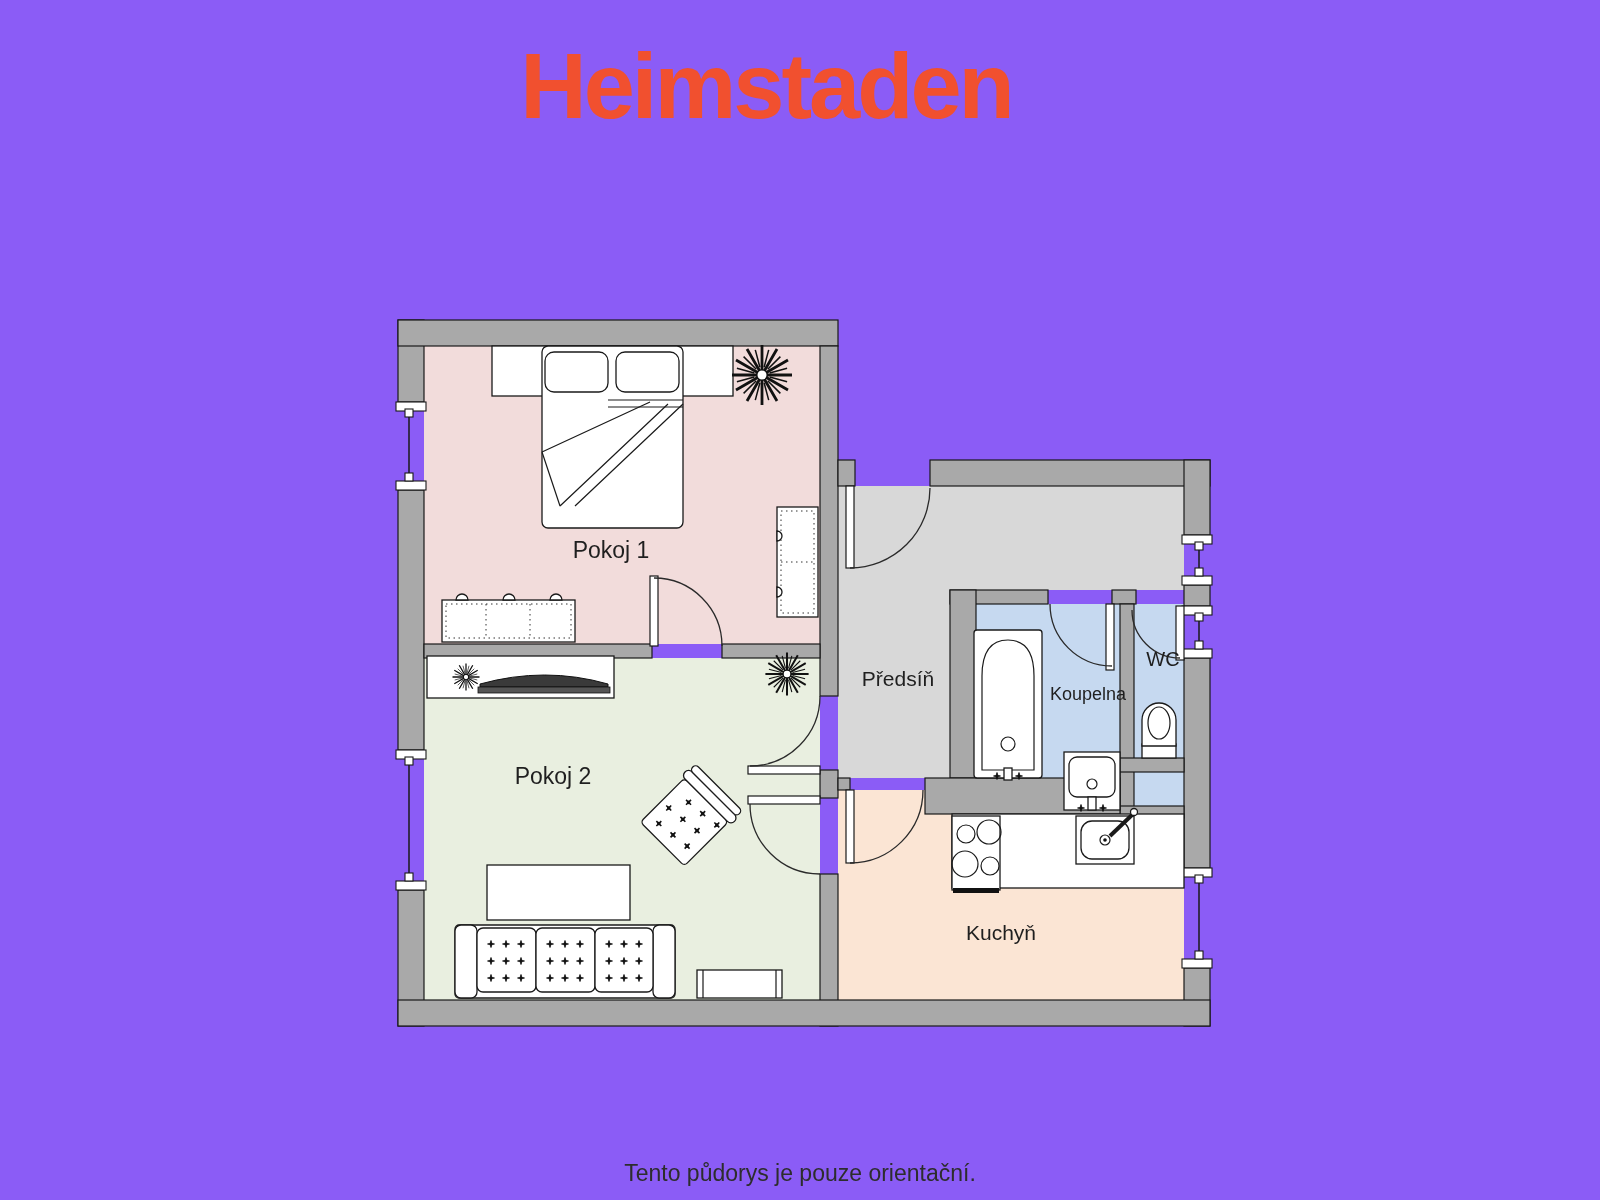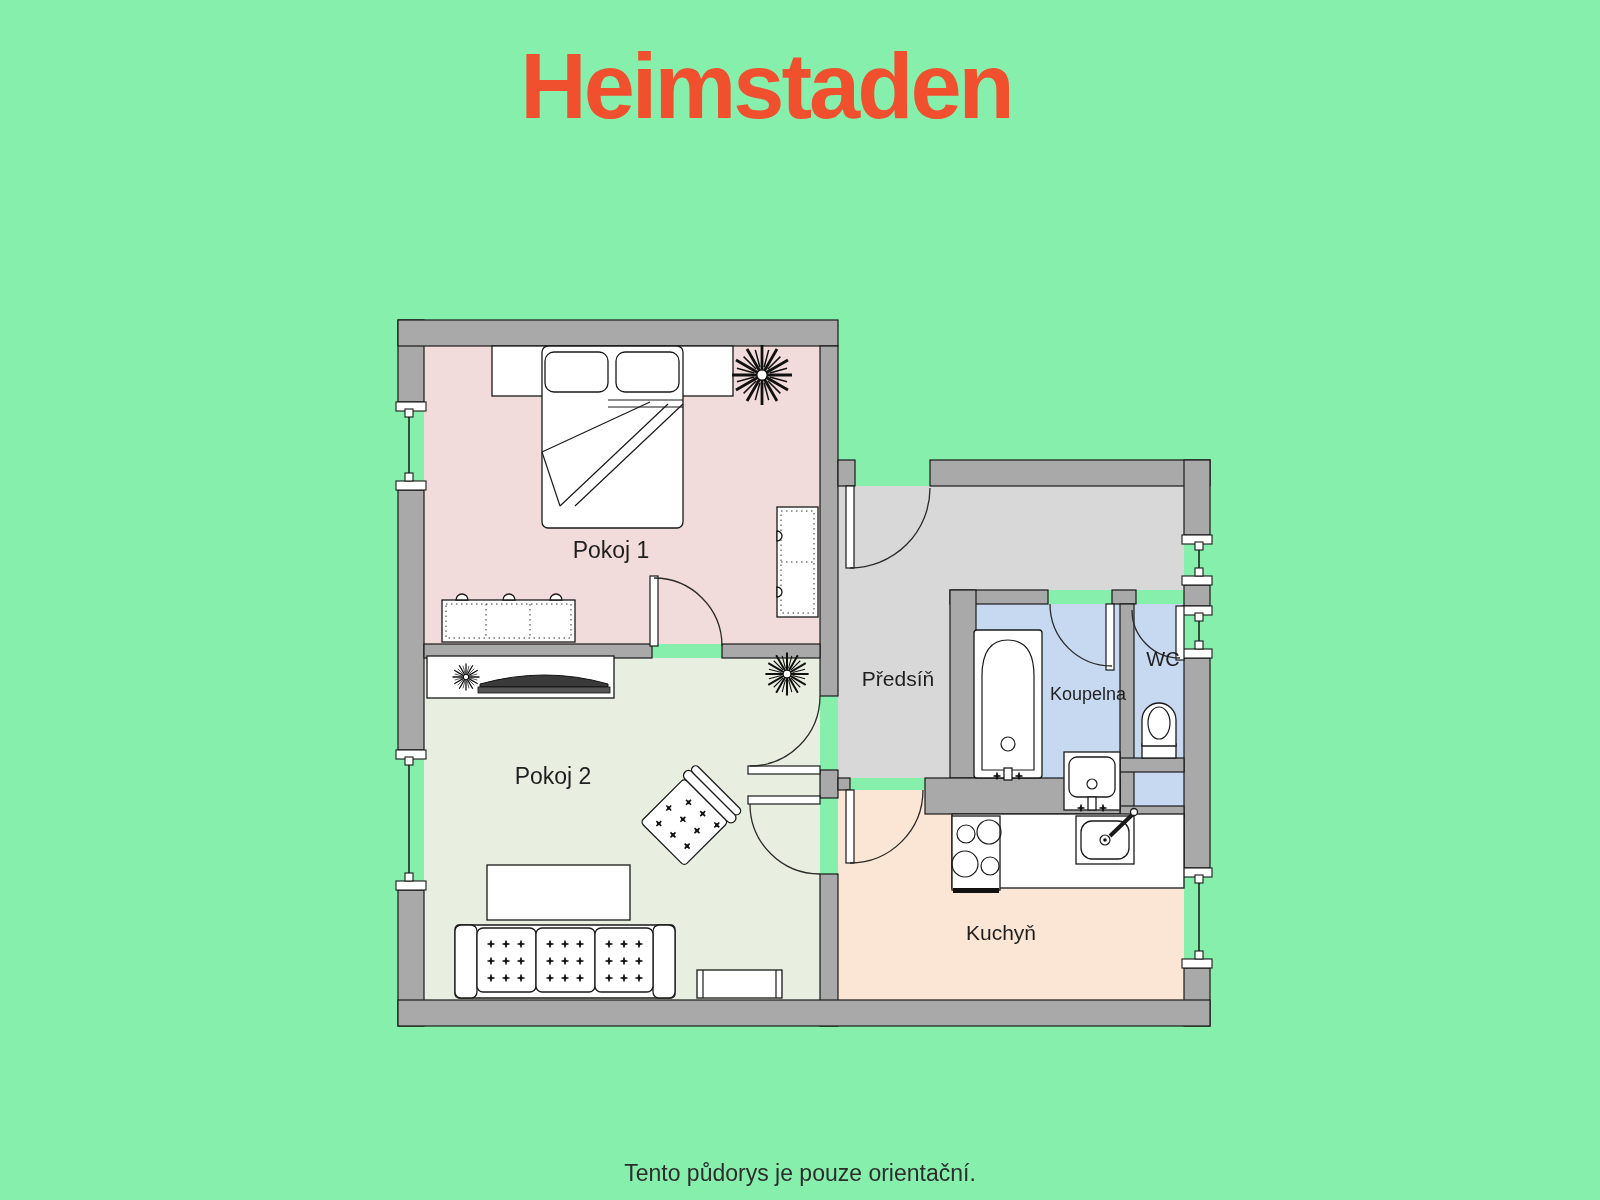--- a/index.html
+++ b/index.html
@@ -1,16 +1,16 @@
 <!DOCTYPE html>
 <html><head>
 <meta charset="utf-8">
 <style>
   html,body{margin:0;padding:0;background:#ffffff;}
-  .page{width:1600px;height:1200px;position:relative;background:#86efac;
+  .page{width:1600px;height:1200px;position:relative;background:#8b5cf6;
         font-family:"Liberation Sans","DejaVu Sans",sans-serif;}
   svg{display:block;}
   .wall{stroke-width:1.2;}
   .room-label{font-family:"Liberation Sans","DejaVu Sans",sans-serif;
               fill:#1f1f1f;}
   .logo-text{font-family:"Liberation Sans","DejaVu Sans",sans-serif;
              font-weight:bold;font-size:92px;letter-spacing:-3px;}
   .caption-text{font-family:"Liberation Sans","DejaVu Sans",sans-serif;
                 font-size:23px;fill:#2d2d2d;}
   .furn{fill:#ffffff;stroke:#1a1a1a;stroke-width:1.3;}

